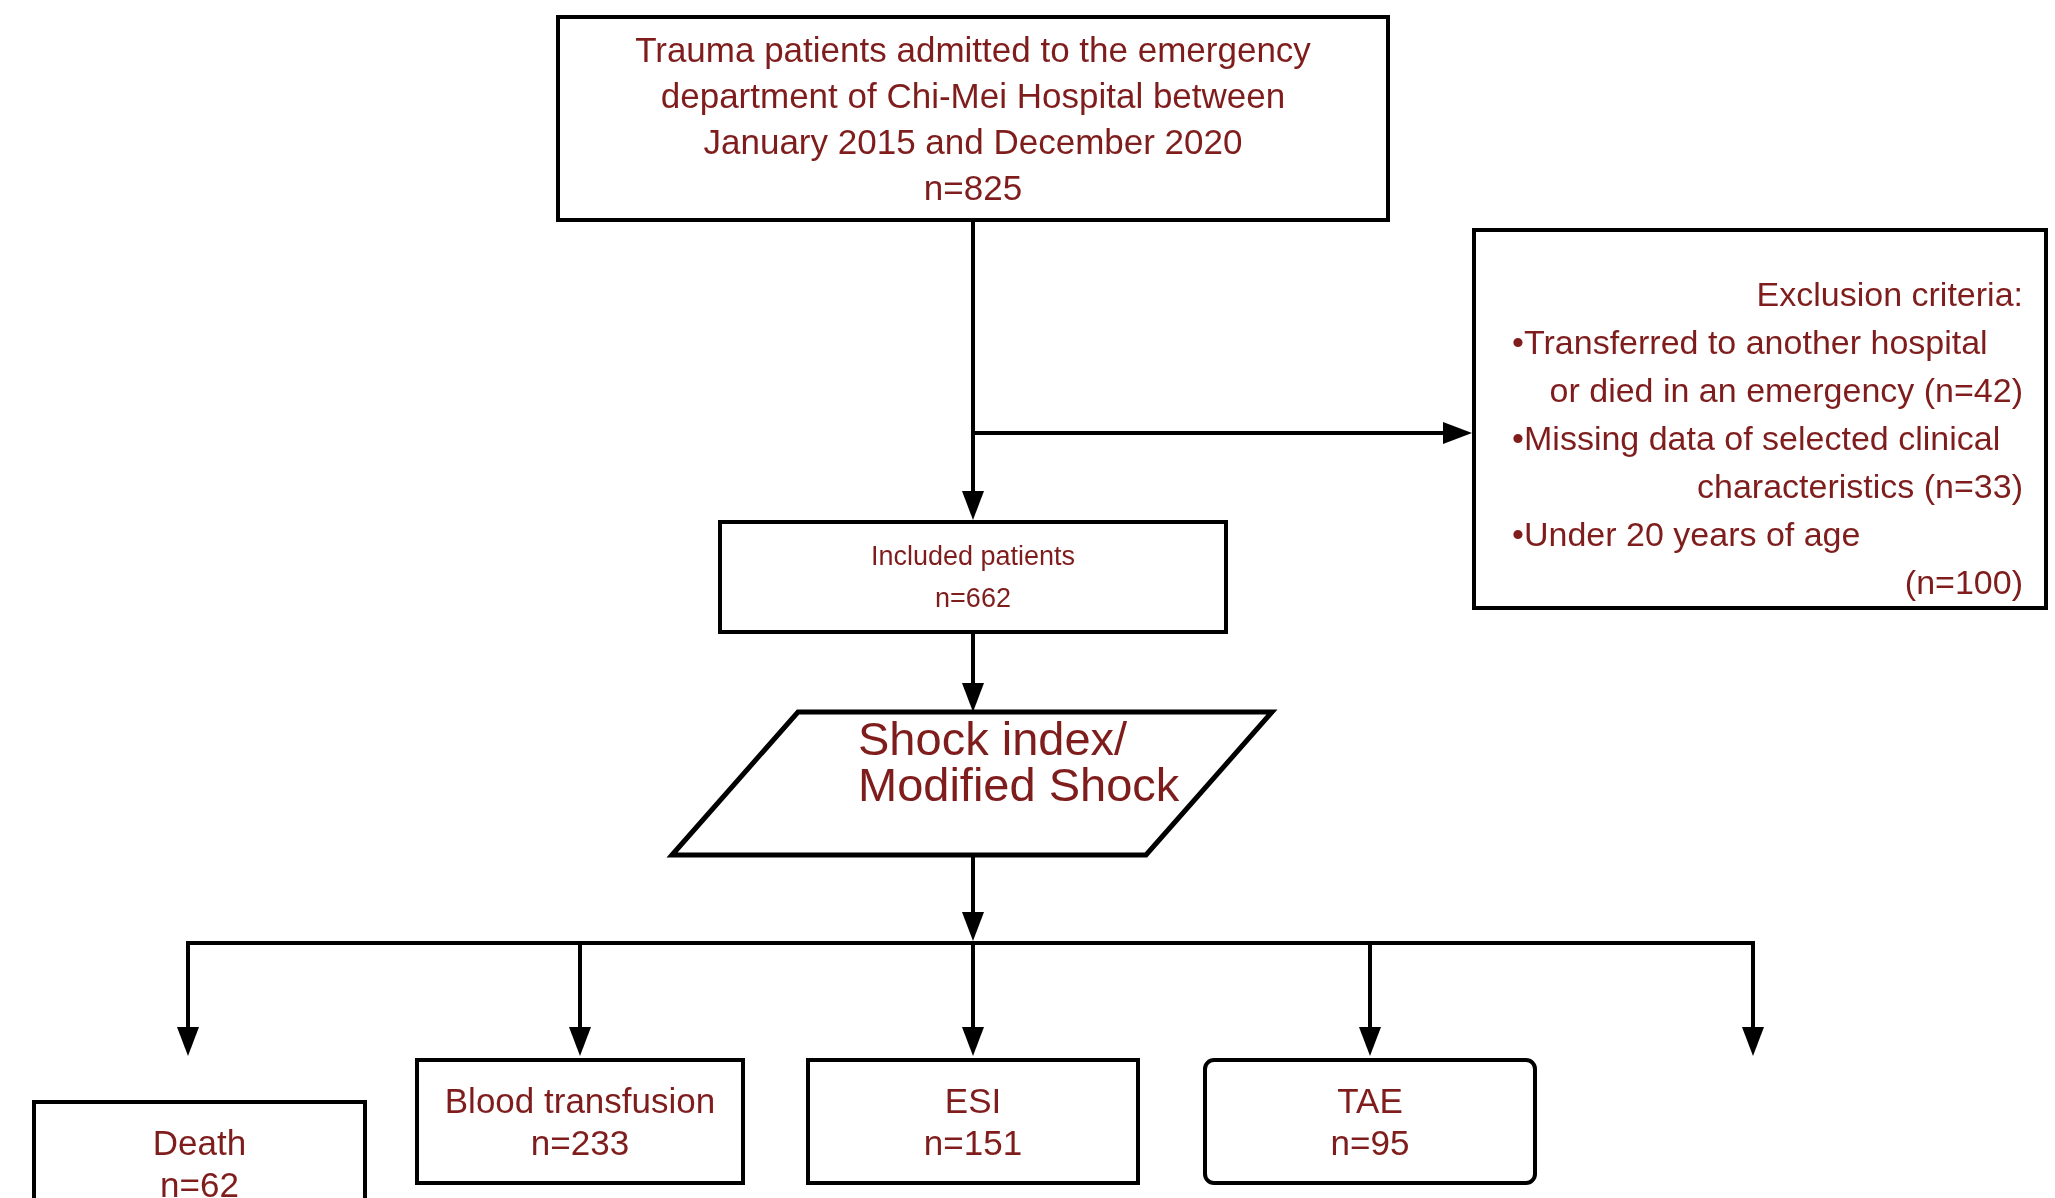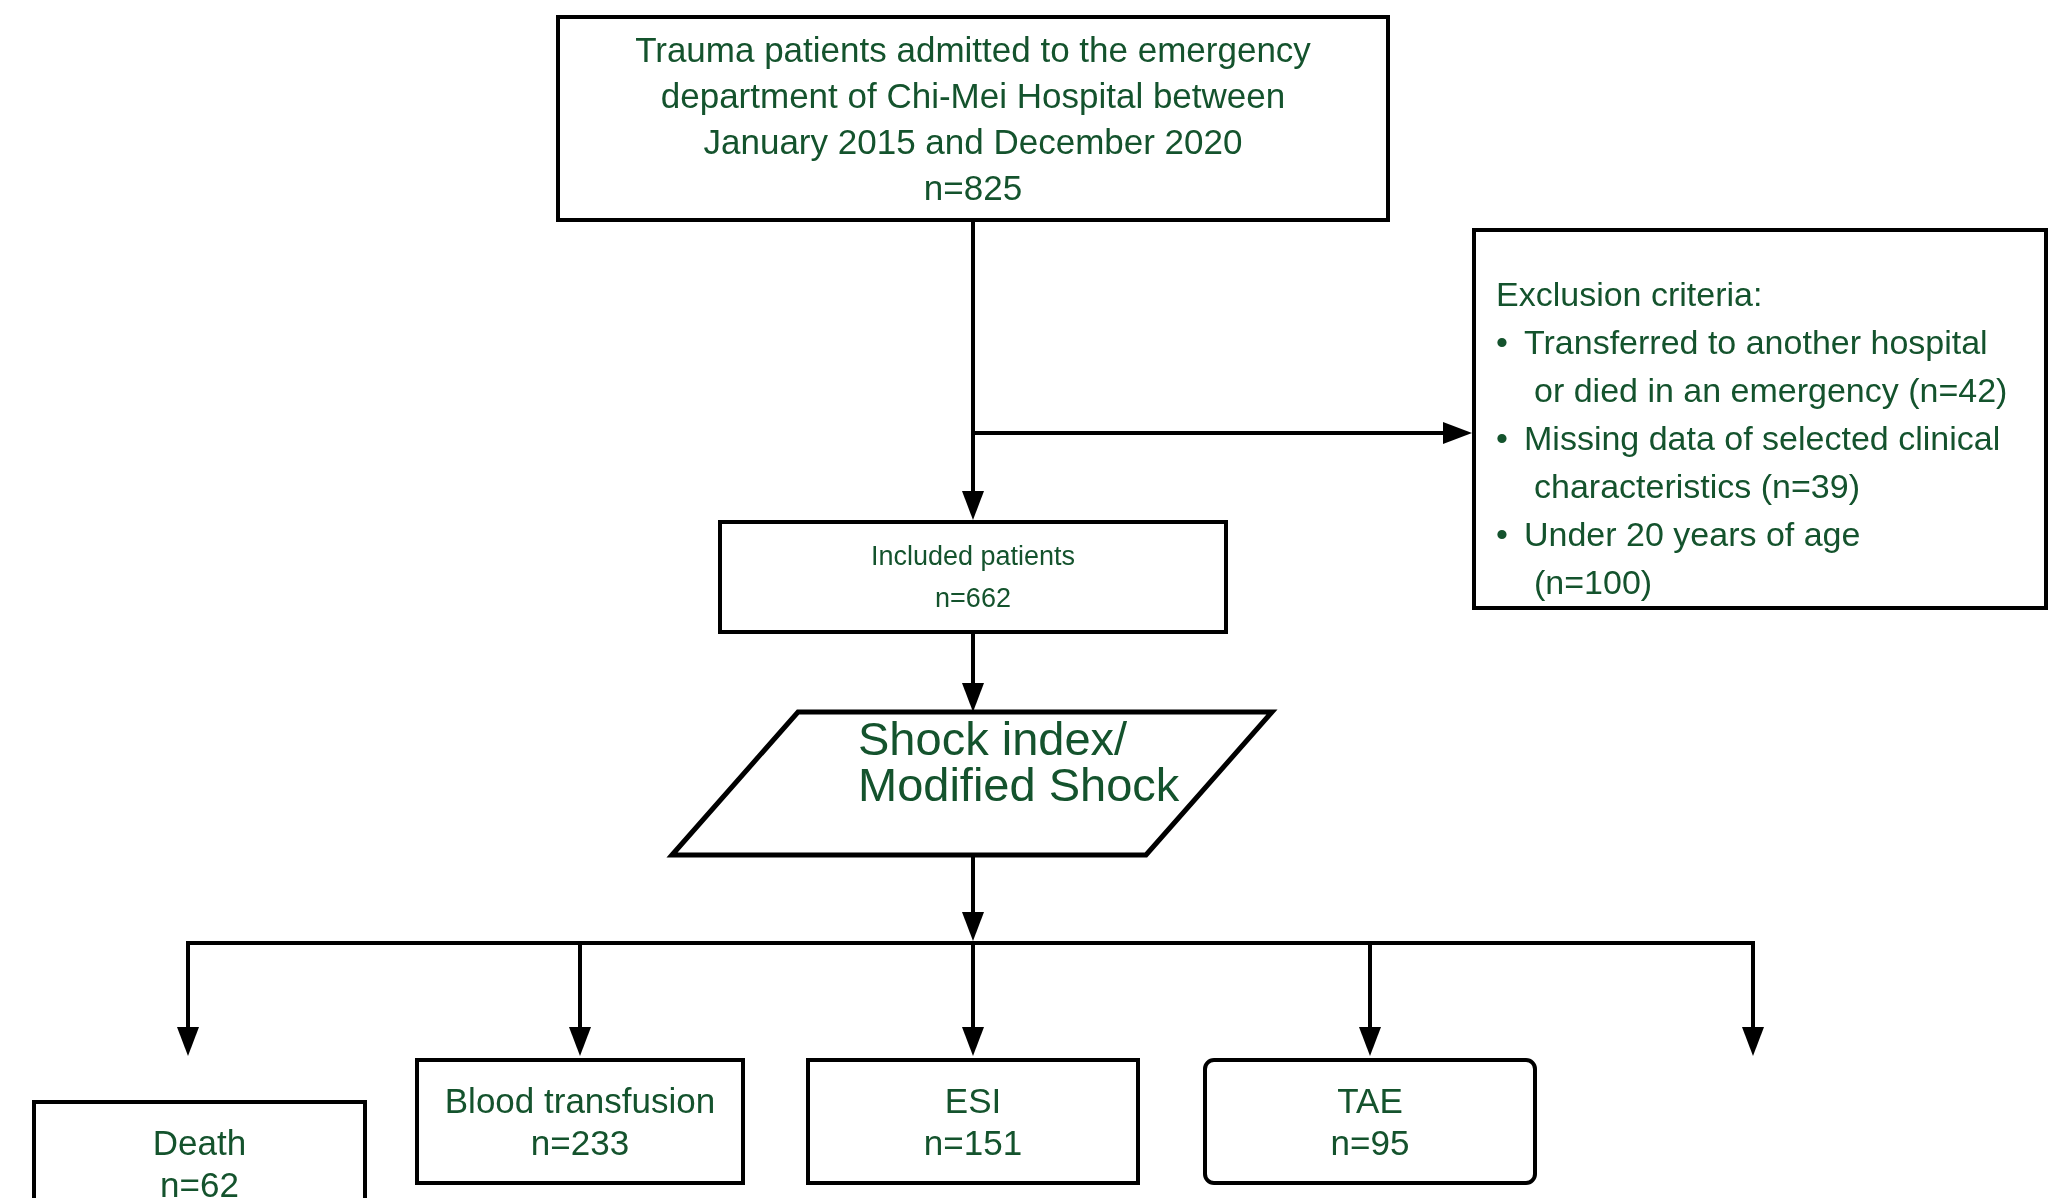--- a/index.html
+++ b/index.html
@@ -6,21 +6,21 @@
     margin: 0;
     padding: 0;
     background: #ffffff;
   }
   .stage {
     position: relative;
     width: 2055px;
     height: 1198px;
     background: #ffffff;
     font-family: "Liberation Sans", sans-serif;
-    color: #14532d;
+    color: #7f1d1d;
     overflow: hidden;
   }
   .connector-layer {
     position: absolute;
     left: 0;
     top: 0;
     width: 2055px;
     height: 1198px;
   }
   .box {
@@ -41,22 +41,22 @@
   }
   
   .box-admitted {
     left: 556px; top: 15px; width: 834px; height: 207px;
     font-size: 35px; line-height: 46px;
   }
   
   .box-exclusion {
     left: 1472px; top: 228px; width: 576px; height: 382px;
     font-size: 34px; line-height: 48px;
-    padding: 38px 10px 0 20px;
-    text-align: left;
+    padding: 38px 21px 0 20px;
+    text-align: right;
   }
   .ex-row { display: flex; }
   .ex-bullet { width: 28px; flex: none; }
   .ex-cont { padding-left: 38px; }
   
   .box-included {
     left: 718px; top: 520px; width: 510px; height: 114px;
     font-size: 27px; line-height: 42px;
   }
   
@@ -129,21 +129,21 @@
     <div class="ex-row">
       <span class="ex-bullet">•</span>
       <span class="line">Transferred to another hospital</span>
     </div>
     <div class="line ex-cont">or died in an emergency (n=42)</div>
 
     <div class="ex-row">
       <span class="ex-bullet">•</span>
       <span class="line">Missing data of selected clinical</span>
     </div>
-    <div class="line ex-cont">characteristics (n=39)</div>
+    <div class="line ex-cont">characteristics (n=33)</div>
 
     <div class="ex-row">
       <span class="ex-bullet">•</span>
       <span class="line">Under 20 years of age</span>
     </div>
     <div class="line ex-cont">(n=100)</div>
   </div>
 
   <div class="box center-box box-included">
     <div class="line">Included patients</div>

